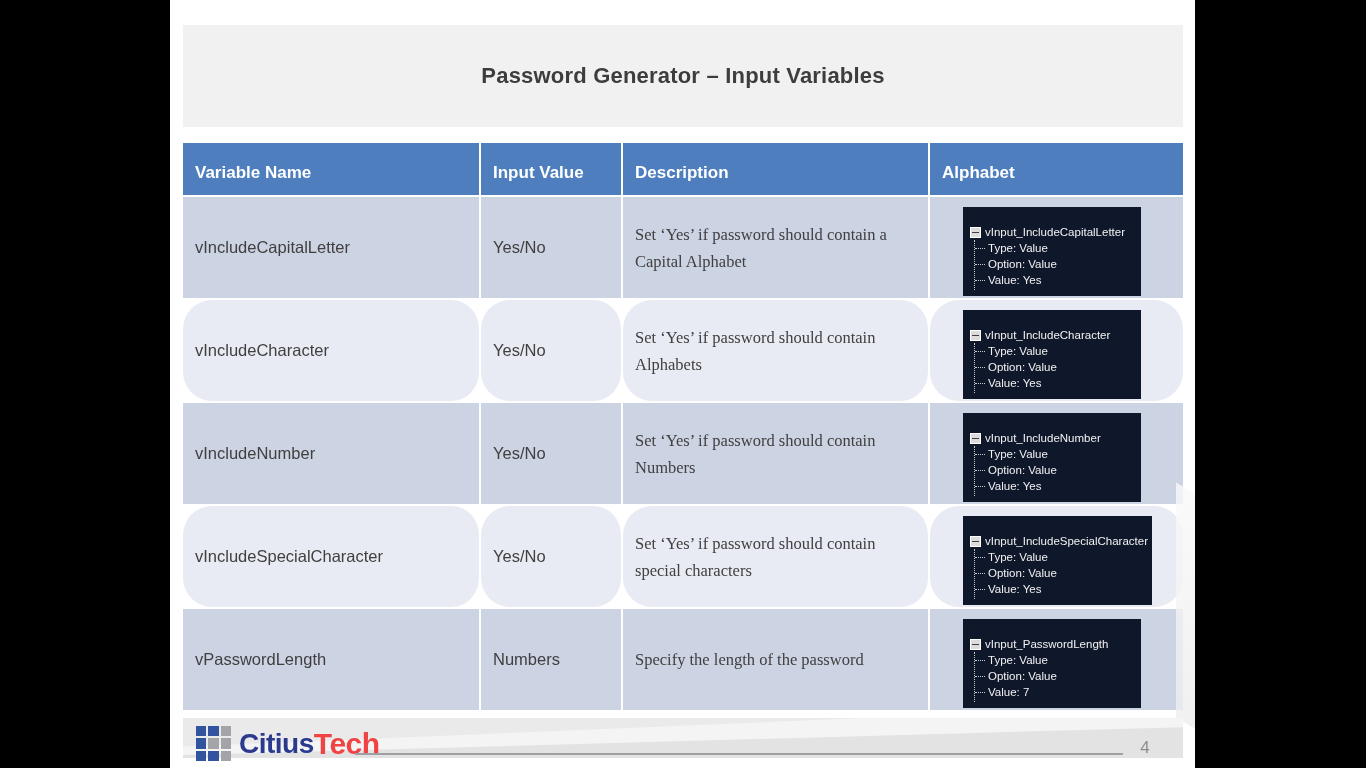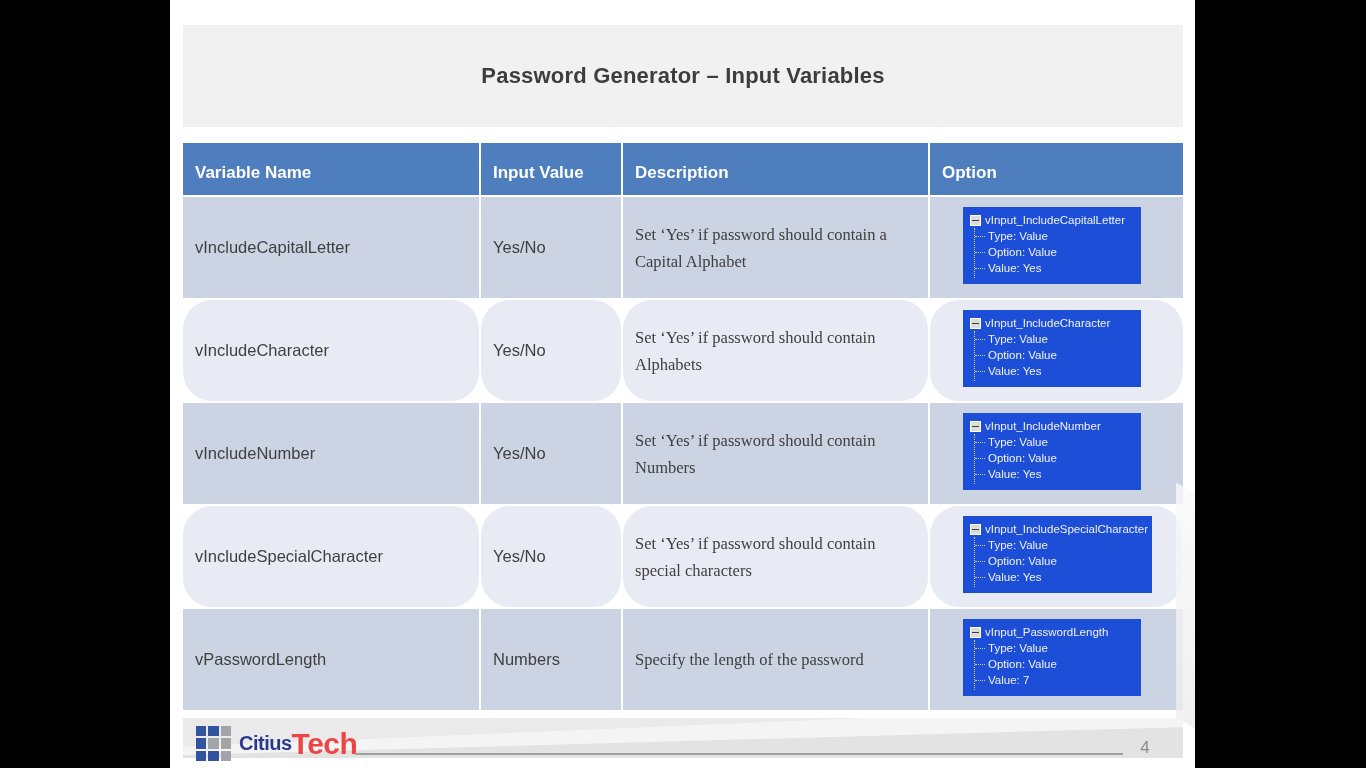--- a/index.html
+++ b/index.html
@@ -17,41 +17,41 @@
        height:52px; padding:8px 0 0 12px; border-right:2px solid #FFF; vertical-align:middle; }
   th:last-child { border-right:none; }
   tbody td { height:101px; font-size:16.5px; color:#404040; padding-left:12px;
              border-right:2px solid #FFF; vertical-align:middle; }
   tbody td:last-child { border-right:none; }
   tr.odd td  { background:#CCD3E3; }
   tr.even td { background:#E9EBF4;border-radius:29px; }
   .desc-text { display:inline-block; max-width:272px; line-height:27px;font-family:Liberation Serif, serif; }
 
   td.snippet-cell { vertical-align:top; padding:10px 0 0 33px; }
-  .snippet-box { display:inline-block; min-width:178px; background:#1d4ed8; color:#F2F2F2;
-                 font-size:11.5px; line-height:16px; padding:5px 4px 6px 7px; }
+  .snippet-box { display:inline-block; min-width:178px; background:#0f172a; color:#F2F2F2;
+                 font-size:11.5px; line-height:16px; padding:17px 4px 6px 7px; }
   .snip-root { display:flex; align-items:center; white-space:nowrap; }
   .minus-icon { width:11px; height:11px; min-width:11px; background:#DCDCDC; border:1px solid #FFF; position:relative; margin-right:4px; }
   .minus-icon::after { content:""; position:absolute; left:1px; right:1px; top:4px; border-top:1px solid #3F3F3F; }
   .snip-children { margin-left:4px; border-left:1px dotted #C9C9C9; padding-bottom:2px; }
   .snip-child { padding-left:13px; position:relative; white-space:nowrap; }
   .snip-child::before { content:""; position:absolute; left:0; top:8px; width:10px; border-top:1px dotted #C9C9C9; }
 
   .footer-band { position:absolute; left:13px; top:718px; width:1000px; height:40px; background:#EAEAEA; overflow:hidden; }
   .footer-band .sw1 { position:absolute; left:-60px; top:6px; width:1200px; height:70px; background:#F4F4F4; transform:rotate(-2.4deg); }
   .footer-band .sw2 { position:absolute; left:-60px; top:22px; width:1200px; height:70px; background:#E3E3E3; transform:rotate(-1.6deg); }
   .edge-swoosh { position:absolute; left:1006px; top:488px; width:19px; height:235px;
                  background:linear-gradient(115deg,#FAFAFA,#ECECEC); transform:skewY(30deg); opacity:.8; }
 
   .logo { position:absolute; left:26px; top:726px; display:flex; align-items:center; z-index:5; }
   .grid-icon { width:35px; height:35px; display:grid; grid-template-columns:repeat(3,1fr); grid-template-rows:repeat(3,1fr); gap:2px; margin-right:8px; }
   .grid-icon i { display:block; }
   .grid-icon i.b { background:#32549E; }
   .grid-icon i.g { background:#A2A4A8; }
-  .logo-citius { font-size:20px; font-weight:bold; color:#2B3A8F; letter-spacing:-.5px; }
+  .logo-citius { font-size:28px; font-weight:bold; color:#2B3A8F; letter-spacing:-.5px; }
   .logo-tech   { font-size:30px; font-weight:bold; color:#ef4444; letter-spacing:-.5px; }
 
   .footer-rule { position:absolute; left:185px; top:753px; width:768px; border-top:2px solid #9FA0A4; z-index:6; }
   .page-number { position:absolute; left:960px; top:738px; width:30px; text-align:center;
                  font-size:17px; color:#8C8C8C; z-index:6; }
 
   .black-bar { position:absolute; top:0; height:768px; background:#000; }
   .black-bar.left  { left:0; width:170px; }
   .black-bar.right { left:1195px; width:171px; }
 </style>
@@ -71,21 +71,21 @@
           <col style="width:298px">
           <col style="width:142px">
           <col style="width:307px">
           <col style="width:253px">
         </colgroup>
       <thead>
         <tr>
           <th>Variable Name</th>
           <th>Input Value</th>
           <th>Description</th>
-          <th>Option</th>
+          <th>Alphabet</th>
         </tr>
       </thead>
       <tbody>
         <tr class="odd">
           <td>vIncludeCapitalLetter</td>
           <td>Yes/No</td>
           <td><span class="desc-text">Set ‘Yes’ if password should contain a Capital Alphabet</span></td>
           <td class="snippet-cell">
             <div class="snippet-box">
               <div class="snip-root">

